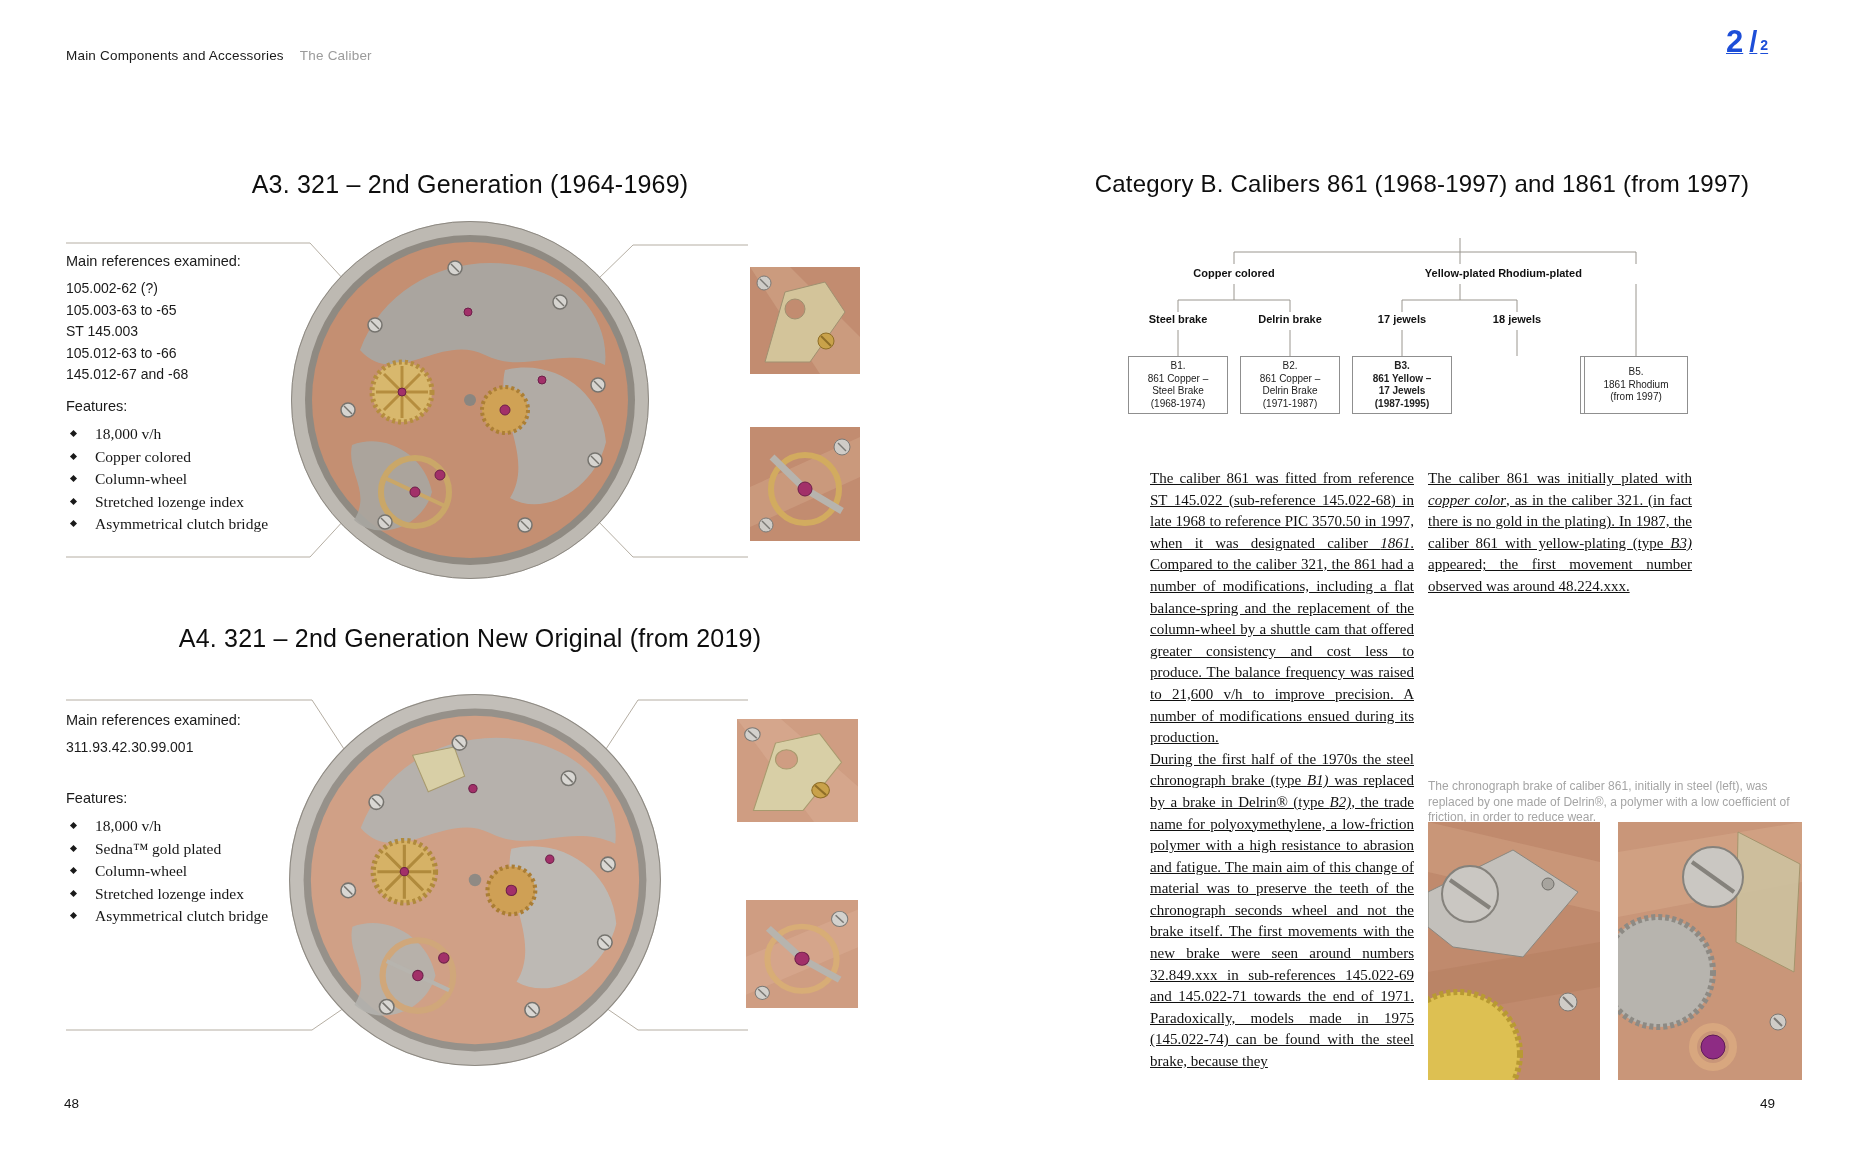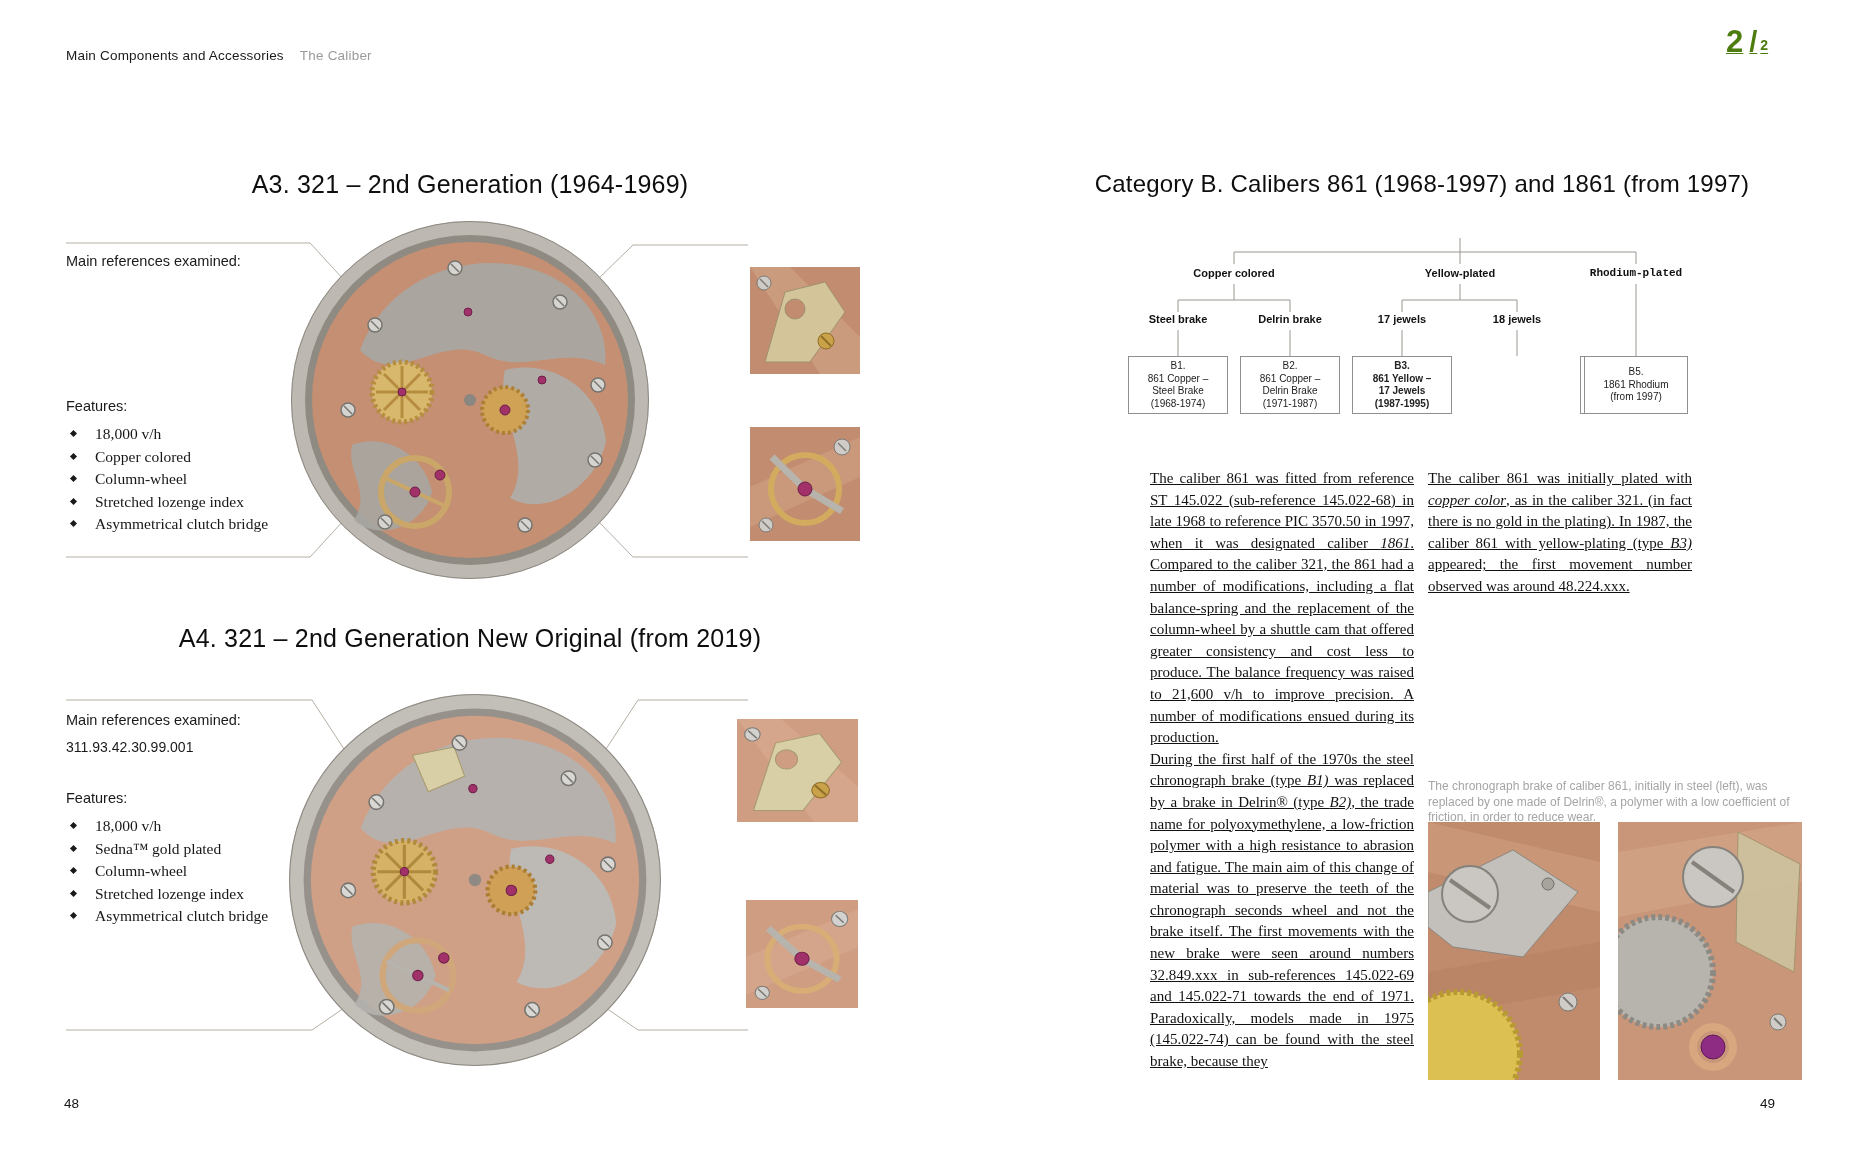--- a/index.html
+++ b/index.html
@@ -6,21 +6,21 @@
   #canvas{position:relative;width:1866px;height:1152px;background:#fff;overflow:hidden;
           font-family:"Liberation Sans",sans-serif;color:#1a1a1a;}
   .abs{position:absolute;}
   
   #decor{position:absolute;left:0;top:0;z-index:0;pointer-events:none;}
   .z1{z-index:1;}
   
   .book-header{left:66px;top:48px;font-size:13.5px;letter-spacing:.2px;white-space:nowrap;}
   .muted{color:#9b9b9b;margin-left:16px;}
   
-  .folio{left:1726px;top:24px;width:90px;color:#4d7c0f;white-space:nowrap;text-decoration:underline;}
+  .folio{left:1726px;top:24px;width:90px;color:#1d4ed8;white-space:nowrap;text-decoration:underline;}
   .folio .big{font-size:31px;font-weight:bold;}
   .folio .slash{font-size:29px;font-weight:bold;margin:0 3px 0 6px;}
   .folio .small{font-size:14px;font-weight:bold;position:relative;top:-2px;}
   
   .sec-title{font-size:25px;color:#0e0e0e;text-align:center;letter-spacing:.2px;}
   .sec-title.right{font-size:24px;}
   
   .blk-heading{font-size:14.5px;margin-bottom:9px;}
   .ref-line{font-size:14px;line-height:21.5px;white-space:nowrap;}
   .feat{display:flex;gap:19px;font-family:"Liberation Serif",serif;font-size:15.5px;line-height:22.5px;color:#161616;}
@@ -82,20 +82,28 @@
   </div>
 
   <div class="abs folio z1">
     <span class="big">2</span><span class="slash">/</span><span class="small">2</span>
   </div>
 
   <div class="abs sec-title z1" style="left:130px;top:170px;width:680px;">A3. 321 – 2nd Generation (1964-1969)</div>
 
   <div class="abs z1" style="left:66px;top:253px;">
     <div class="blk-heading">Main references examined:</div>
+    <div>
+
+    <div class="ref-line">105.002-62 (?)</div>
+        <div class="ref-line">105.003-63 to -65</div>
+        <div class="ref-line">ST 145.003</div>
+        <div class="ref-line">105.012-63 to -66</div>
+        <div class="ref-line">145.012-67 and -68</div>
+      </div>
   </div>
 
   <div class="abs z1" style="left:66px;top:398px;">
     <div class="blk-heading">Features:</div>
     <div>
 
     <div class="feat">
           <span class="diamond"></span>
           <span>18,000 v/h</span>
         </div>
@@ -291,21 +299,21 @@
     <circle cx="16" cy="98" r="7" fill="#d3d1cd" stroke="#7b7975"></circle>
       <path d="M12,94 L20,102" stroke="#7b7975" stroke-width="1.5"></path>
   </svg>
 
   <div class="abs pagenum z1" style="left:64px;top:1096px;">48</div>
 
   <div class="abs sec-title right z1" style="left:1060px;top:170px;width:724px;">Category B. Calibers 861 (1968-1997) and 1861 (from 1997)</div>
 
   <div class="t-label z1" style="left:1234px;top:267px;">Copper colored</div>
   <div class="t-label z1" style="left:1460px;top:267px;">Yellow-plated</div>
-  <div class="t-label z1" style="left:1636px;top:267px;font-family:Liberation Mono, monospace;">Rhodium-plated</div>
+  <div class="t-label z1" style="left:1540px;top:267px;">Rhodium-plated</div>
   <div class="t-label z1" style="left:1178px;top:313px;">Steel brake</div>
   <div class="t-label z1" style="left:1290px;top:313px;">Delrin brake</div>
   <div class="t-label z1" style="left:1402px;top:313px;">17 jewels</div>
   <div class="t-label z1" style="left:1517px;top:313px;">18 jewels</div>
 
   <div class="tree-box z1" style="left:1128px;width:100px;">B1.
 861 Copper –
 Steel Brake
 (1968-1974)</div>
   <div class="tree-box z1" style="left:1240px;width:100px;">B2.

